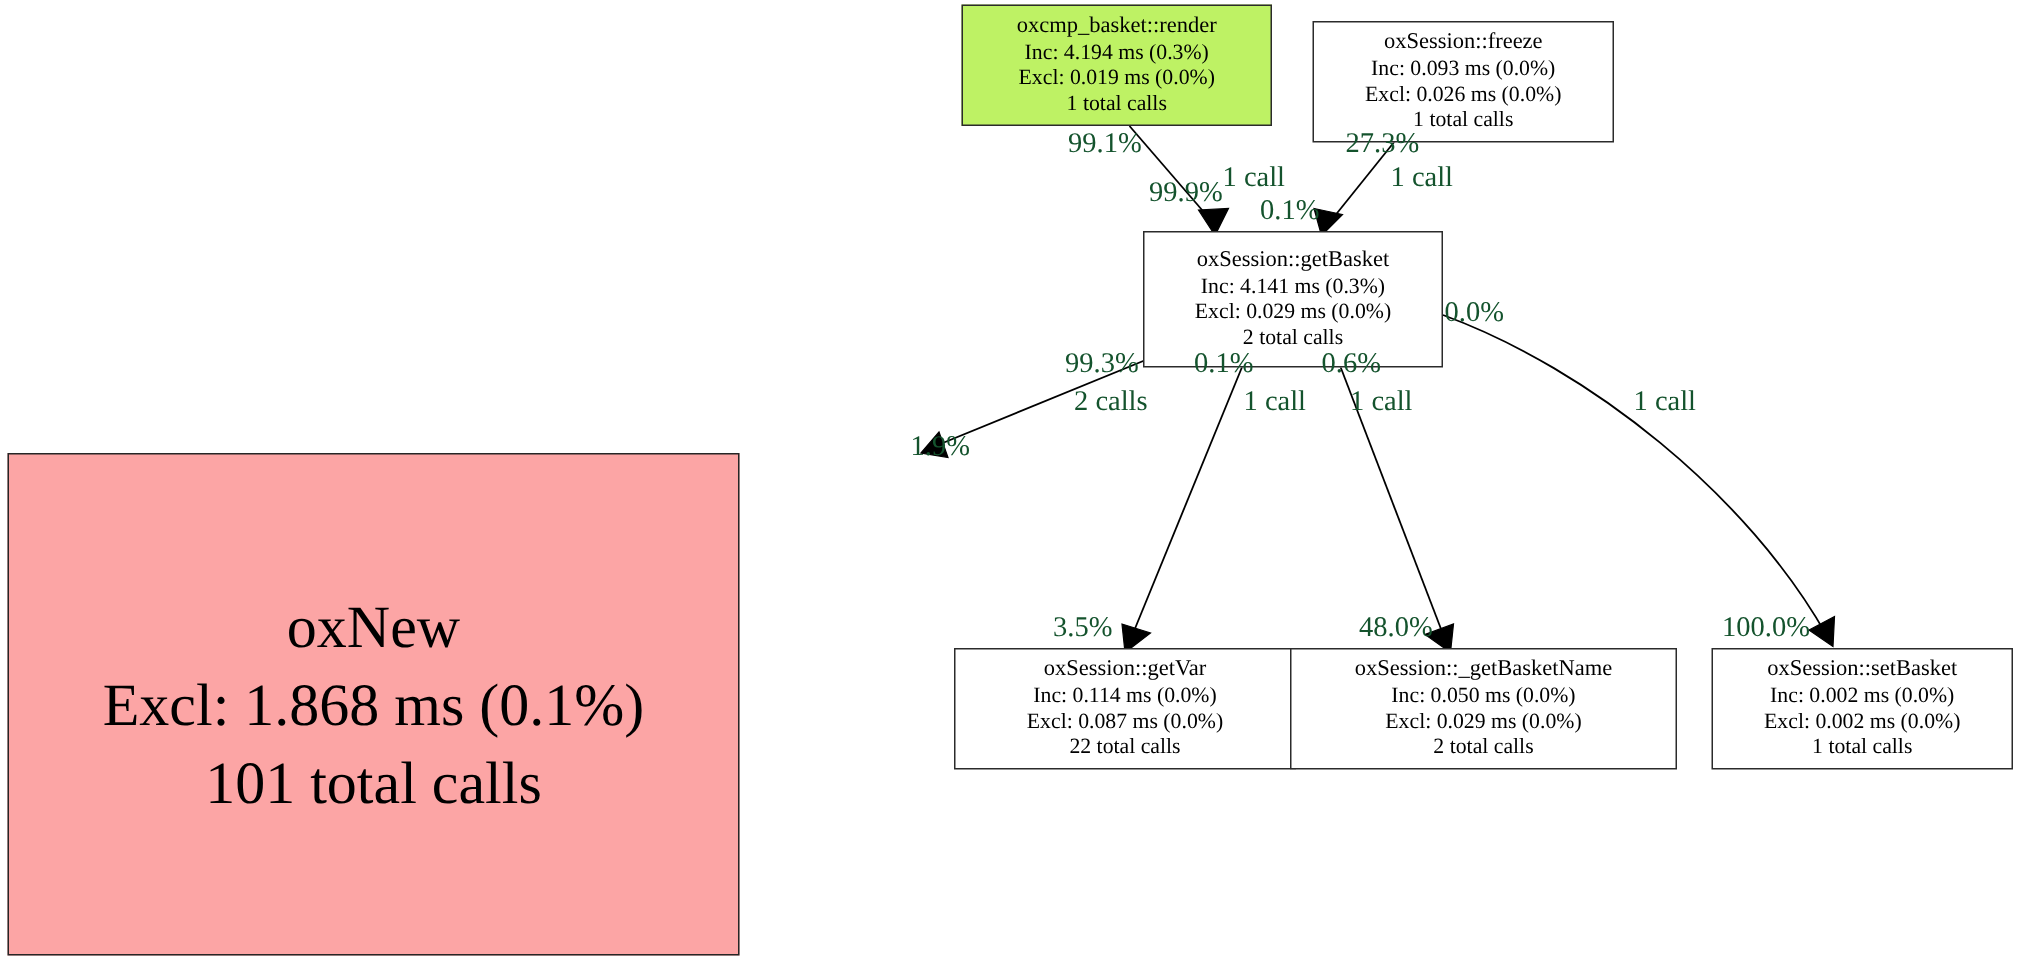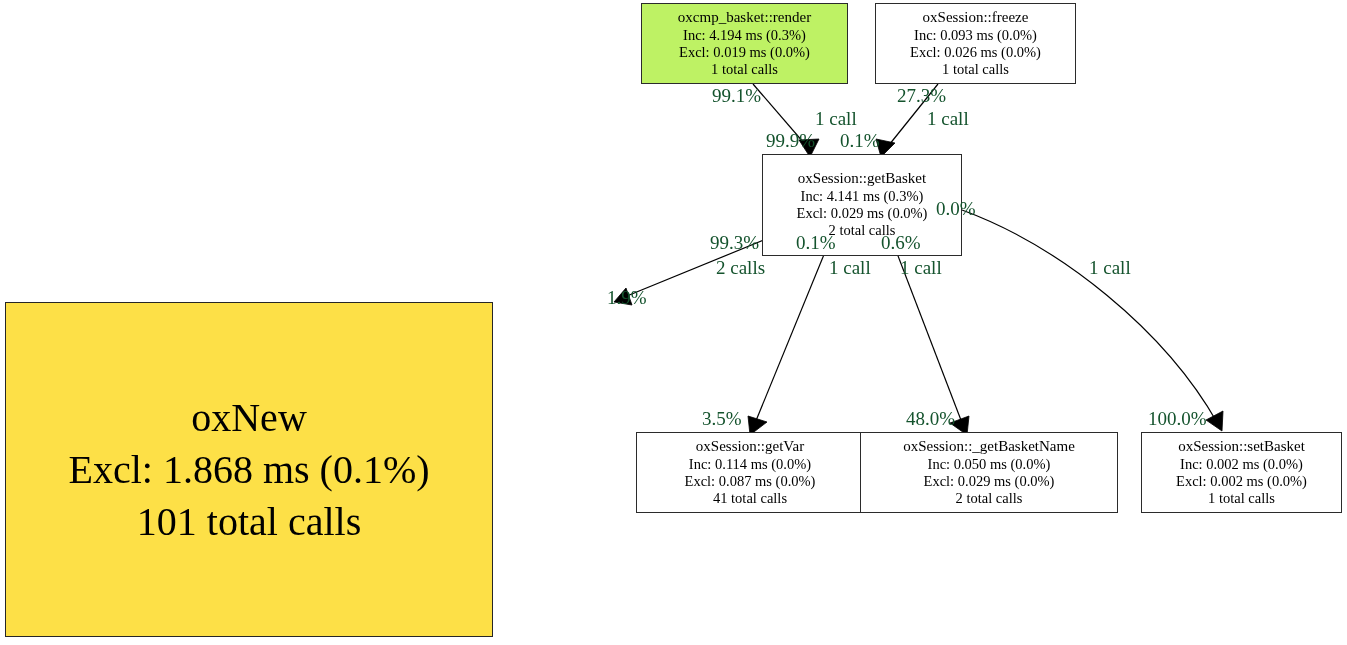--- a/index.html
+++ b/index.html
@@ -78,64 +78,64 @@
       </g>
   </svg>
 
   <div id="nodes-layer">
       <div class="node-box node-small" style="left: 641px; top: 3px; width: 207px; height: 81px; background: #bef264;">
         <span class="ln title">oxcmp_basket::render</span>
         <span class="ln">Inc: 4.194 ms (0.3%)</span>
         <span class="ln">Excl: 0.019 ms (0.0%)</span>
         <span class="ln">1 total calls</span>
       </div>
-      <div class="node-box node-small" style="left: 875px; top: 3px; width: 201px; height: 81px; background: rgb(255, 255, 255); justify-content: center;">
+      <div class="node-box node-small" style="left: 875px; top: 14px; width: 201px; height: 81px; background: rgb(255, 255, 255); justify-content: center;">
         <span class="ln title">oxSession::freeze</span>
         <span class="ln">Inc: 0.093 ms (0.0%)</span>
         <span class="ln">Excl: 0.026 ms (0.0%)</span>
         <span class="ln">1 total calls</span>
       </div>
-      <div class="node-box node-small" style="left: 762px; top: 154px; width: 200px; height: 102px; background: rgb(255, 255, 255);">
+      <div class="node-box node-small" style="left: 762px; top: 154px; width: 200px; height: 91px; background: rgb(255, 255, 255);">
         <span class="ln title">oxSession::getBasket</span>
         <span class="ln">Inc: 4.141 ms (0.3%)</span>
         <span class="ln">Excl: 0.029 ms (0.0%)</span>
         <span class="ln">2 total calls</span>
       </div>
-      <div class="node-box node-hot" style="left: 5px; top: 302px; width: 488px; height: 335px; background: #fde047;">
+      <div class="node-box node-hot" style="left: 5px; top: 302px; width: 488px; height: 335px; background: #fca5a5;">
         <span class="ln title">oxNew</span>
         <span class="ln">Excl: 1.868 ms (0.1%)</span>
         <span class="ln">101 total calls</span>
       </div>
       <div class="node-box node-small" style="left: 636px; top: 432px; width: 228px; height: 81px; background: rgb(255, 255, 255);">
         <span class="ln title">oxSession::getVar</span>
         <span class="ln">Inc: 0.114 ms (0.0%)</span>
         <span class="ln">Excl: 0.087 ms (0.0%)</span>
-        <span class="ln">41 total calls</span>
+        <span class="ln">22 total calls</span>
       </div>
       <div class="node-box node-small" style="left: 860px; top: 432px; width: 258px; height: 81px; background: rgb(255, 255, 255);">
         <span class="ln title">oxSession::_getBasketName</span>
         <span class="ln">Inc: 0.050 ms (0.0%)</span>
         <span class="ln">Excl: 0.029 ms (0.0%)</span>
         <span class="ln">2 total calls</span>
       </div>
       <div class="node-box node-small" style="left: 1141px; top: 432px; width: 201px; height: 81px; background: rgb(255, 255, 255);">
         <span class="ln title">oxSession::setBasket</span>
         <span class="ln">Inc: 0.002 ms (0.0%)</span>
         <span class="ln">Excl: 0.002 ms (0.0%)</span>
         <span class="ln">1 total calls</span>
       </div>
     </div>
   <div id="labels-layer">
       <div class="edge-label" style="left: 712px; top: 86px;">99.1%</div>
       <div class="edge-label" style="left: 897px; top: 86px;">27.3%</div>
       <div class="edge-label" style="left: 815px; top: 109px;">1 call</div>
       <div class="edge-label" style="left: 927px; top: 109px;">1 call</div>
-      <div class="edge-label" style="left: 766px; top: 131px; text-align: center;">99.9%</div>
+      <div class="edge-label" style="left: 766px; top: 119px; text-align: center;">99.9%</div>
       <div class="edge-label" style="left: 840px; top: 131px;">0.1%</div>
-      <div class="edge-label" style="left: 936px; top: 199px; text-align: center;">0.0%</div>
+      <div class="edge-label" style="left: 963px; top: 199px; text-align: center;">0.0%</div>
       <div class="edge-label" style="left: 710px; top: 233px;">99.3%</div>
       <div class="edge-label" style="left: 796px; top: 233px;">0.1%</div>
       <div class="edge-label" style="left: 881px; top: 233px;">0.6%</div>
       <div class="edge-label" style="left: 716px; top: 258px;">2 calls</div>
       <div class="edge-label" style="left: 829px; top: 258px;">1 call</div>
       <div class="edge-label" style="left: 900px; top: 258px;">1 call</div>
       <div class="edge-label" style="left: 1089px; top: 258px;">1 call</div>
       <div class="edge-label" style="left: 607px; top: 288px;">1.9%</div>
       <div class="edge-label" style="left: 702px; top: 409px;">3.5%</div>
       <div class="edge-label" style="left: 906px; top: 409px;">48.0%</div>

